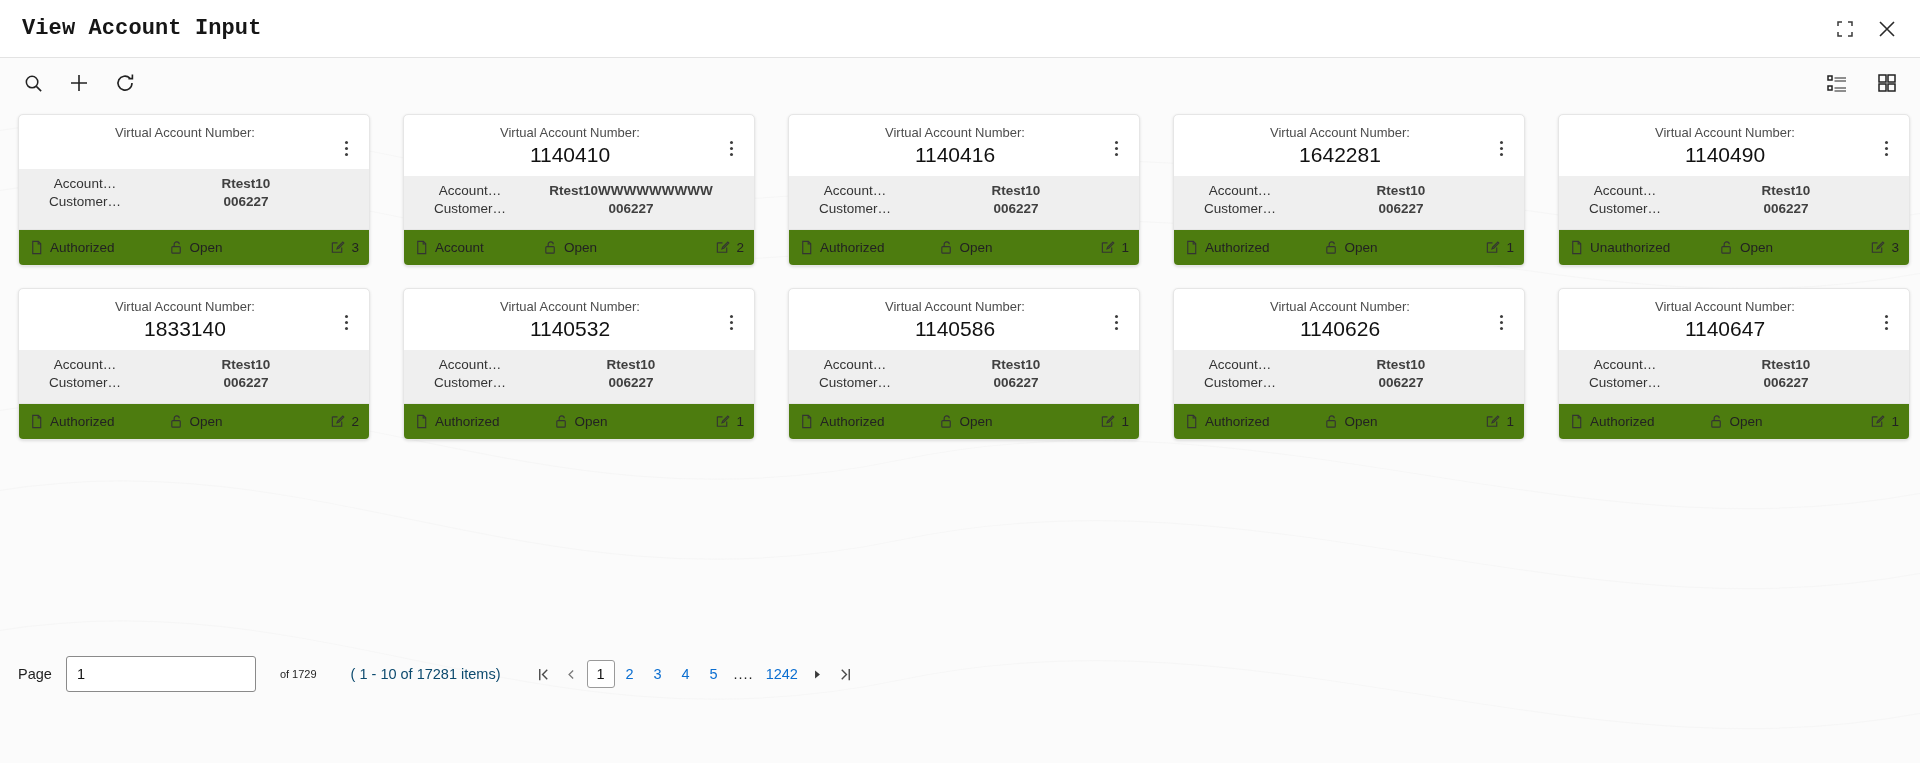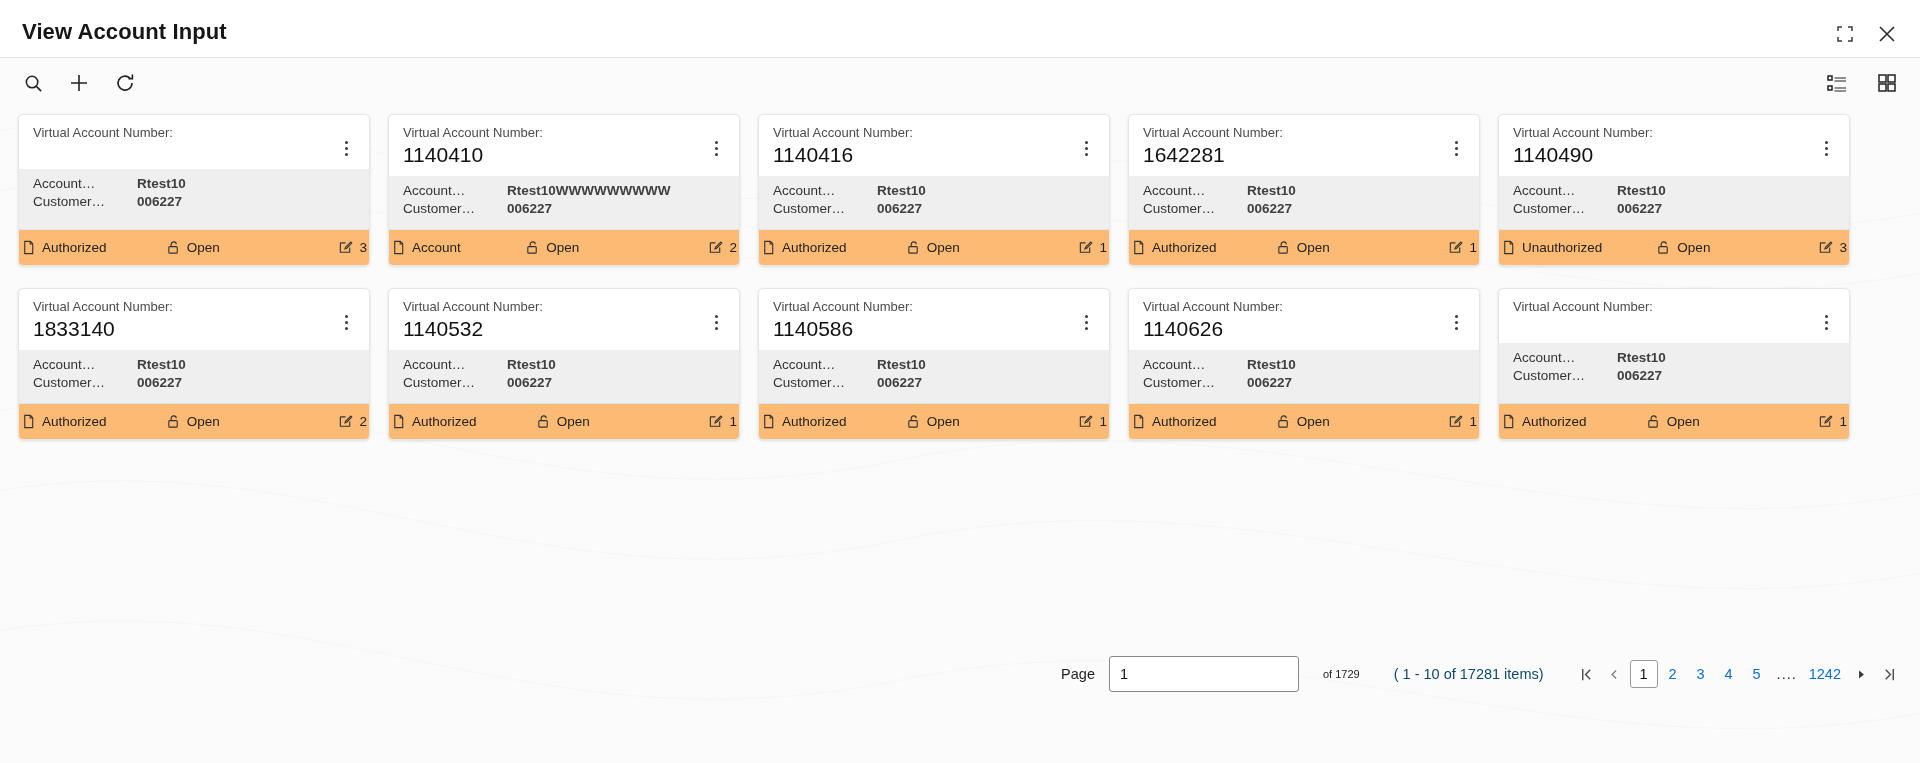--- a/index.html
+++ b/index.html
@@ -15,23 +15,24 @@
     width: 1920px; height: 763px;
     background: #fbfbfb;
     display: flex; flex-direction: column;
     position: relative;
   }
   
   .titlebar {
     height: 58px;
     background: #ffffff;
     border-bottom: 1px solid #e3e3e3;
-    display: flex; align-items: flex-end;
+    display: flex; align-items: center;
     padding: 12px 22px;
     flex: 0 0 58px;
+    font-family: Liberation Mono, monospace;
   }
   .title-text {
     font-size: 22px;
     font-weight: bold;
     letter-spacing: .1px;
     color: #161616;
   }
   .titlebar-right {
     margin-left: auto;
     display: flex; align-items: center; gap: 20px;
@@ -55,22 +56,23 @@
   
   .content {
     flex: 1 1 auto;
     padding: 6px 18px 0 18px;
     position: relative;
     overflow: hidden;
   }
   .card-grid {
     display: grid;
     grid-template-columns: repeat(5, 352px);
-    gap: 22px 18px;
+    gap: 22px 33px;
     align-content: start;
+    text-align: center;
   }
   .card {
     background: #ffffff;
     border: 1px solid #e6e6e6;
     border-radius: 5px;
     box-shadow: 0 1px 3px rgba(0,0,0,.12);
     overflow: hidden;
     display: flex; flex-direction: column;
     height: 152px;
   }
@@ -117,42 +119,41 @@
   }
   .row-value {
     font-size: 13.5px; color: #404040; font-weight: bold;
     white-space: nowrap; overflow: hidden;
     flex: 1 1 auto;
   }
   .card-foot {
     height: 36px;
     border-top: 1px solid #e6e6e6;
     display: flex; align-items: center;
-    padding: 0 2px;
-    background: #fdba74;
+    padding: 0 10px;
+    background: #4d7c0f;
   }
   .foot-item {
     display: flex; align-items: center; gap: 6px;
     font-size: 13.5px; color: #222;
     white-space: nowrap;
   }
   .foot-status { flex: 0 0 auto; }
   .foot-open { margin-left: auto; margin-right: auto; }
   .foot-mod { margin-left: auto; }
   svg.ic { display: block; }
   
   .pager {
     position: absolute;
     left: 0; right: 0;
     top: 548px;
     display: flex; align-items: center;
     padding: 0 18px;
     font-size: 14.5px;
     color: #1f1f1f;
-    justify-content: flex-end;
   }
   .pager-label { margin-right: 14px; font-size: 14.5px; }
   .page-input {
     width: 190px; height: 36px;
     border: 1px solid #8a8a8a;
     border-radius: 3px;
     padding: 0 10px;
     font-size: 14.5px;
     font-family: "Liberation Sans", sans-serif;
     color: #111;
@@ -670,20 +671,21 @@
                 <path d="M13.6 2.2 L8.2 7.6 L7.5 9.4 L9.3 8.7 L14.7 3.3 Z"></path>
               </svg>
               <span>1</span>
             </span>
           </div>
         </div>
         <div class="card">
           <div class="card-head">
             <div class="card-head-txt">
               <div class="label-small">Virtual Account Number:</div>
+              <div class="acct-number">1140647</div>
             </div>
             <div class="kebab">
               <i></i>
               <i></i>
               <i></i>
             </div>
           </div>
           <div class="card-body">
             <div class="row">
               <span class="row-label">Account…</span>

